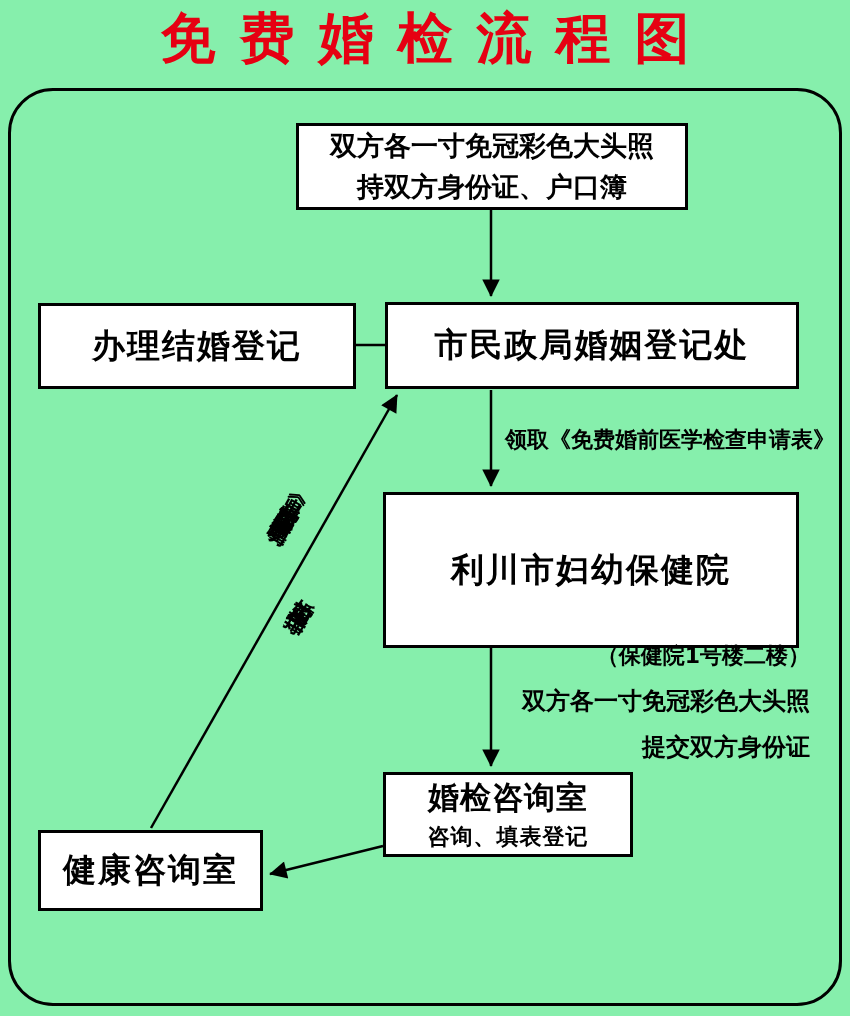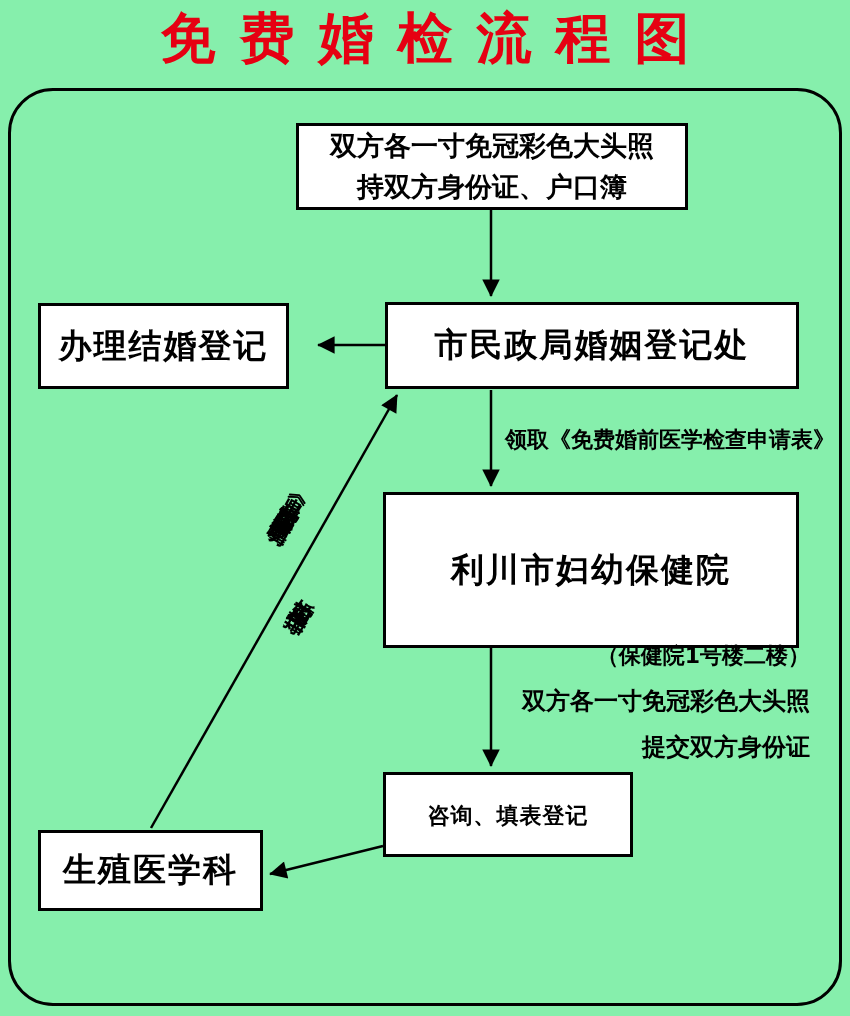--- a/index.html
+++ b/index.html
@@ -19,21 +19,21 @@
     border:3px solid #000; border-radius:45px; background:transparent;
   }
   .arrows { position:absolute; left:0; top:0; z-index:1; }
   .box {
     position:absolute; background:#fff; border:3px solid #000;
     display:flex; flex-direction:column; align-items:center; justify-content:center;
     font-weight:700; text-align:center; z-index:2; white-space:nowrap;
   }
   .box-start    { left:296px; top:123px; width:392px; height:87px;  font-size:27px; line-height:1.5; }
   .box-registry { left:385px; top:302px; width:414px; height:87px;  font-size:33px; letter-spacing:2px; }
-  .box-marriage { left:38px;  top:303px; width:251px; height:86px;  font-size:33px; letter-spacing:2px; }
+  .box-marriage { left:38px;  top:303px; width:318px; height:86px;  font-size:33px; letter-spacing:2px; }
   .box-hospital { left:383px; top:492px; width:416px; height:156px; font-size:33px; line-height:1.5; letter-spacing:2px; }
   .box-consult  { left:383px; top:772px; width:250px; height:85px;  font-size:31px; letter-spacing:1px; }
   .box-consult .sub { font-size:22px; letter-spacing:1px; margin-top:3px; font-weight:700; }
   .box-health   { left:38px;  top:830px; width:225px; height:81px;  font-size:33px; letter-spacing:2px; }
   .label { position:absolute; font-weight:700; z-index:2; }
   .label-apply  { left:498px; top:425px; width:344px; font-size:22px; text-align:center; white-space:nowrap; }
   .label-right  { left:502px; top:641px; width:308px; text-align:right; font-size:24px; }
   .label-right .ln { margin-bottom:14px; white-space:nowrap; }
   .label-right .ln-small { font-size:22px; }
   .label-bottom { left:28px; top:924px; width:408px; text-align:center; font-size:23px; line-height:33px; }
@@ -84,25 +84,26 @@
 
   <div class="box box-marriage">
     <div>办理结婚登记</div>
   </div>
 
   <div class="box box-hospital">
     <div>利川市妇幼保健院</div>
   </div>
 
   <div class="box box-consult">
+    <div>婚检咨询室</div>
     <div class="sub">咨询、填表登记</div>
   </div>
 
   <div class="box box-health">
-    <div>生殖医学科</div>
+    <div>健康咨询室</div>
   </div>
 
   <div class="label label-apply">领取《免费婚前医学检查申请表》</div>
 
   <div class="label label-right">
     <div class="ln ln-small">（保健院1号楼二楼）</div>
     <div class="ln">双方各一寸免冠彩色大头照</div>
     <div class="ln">提交双方身份证</div>
   </div>
 

